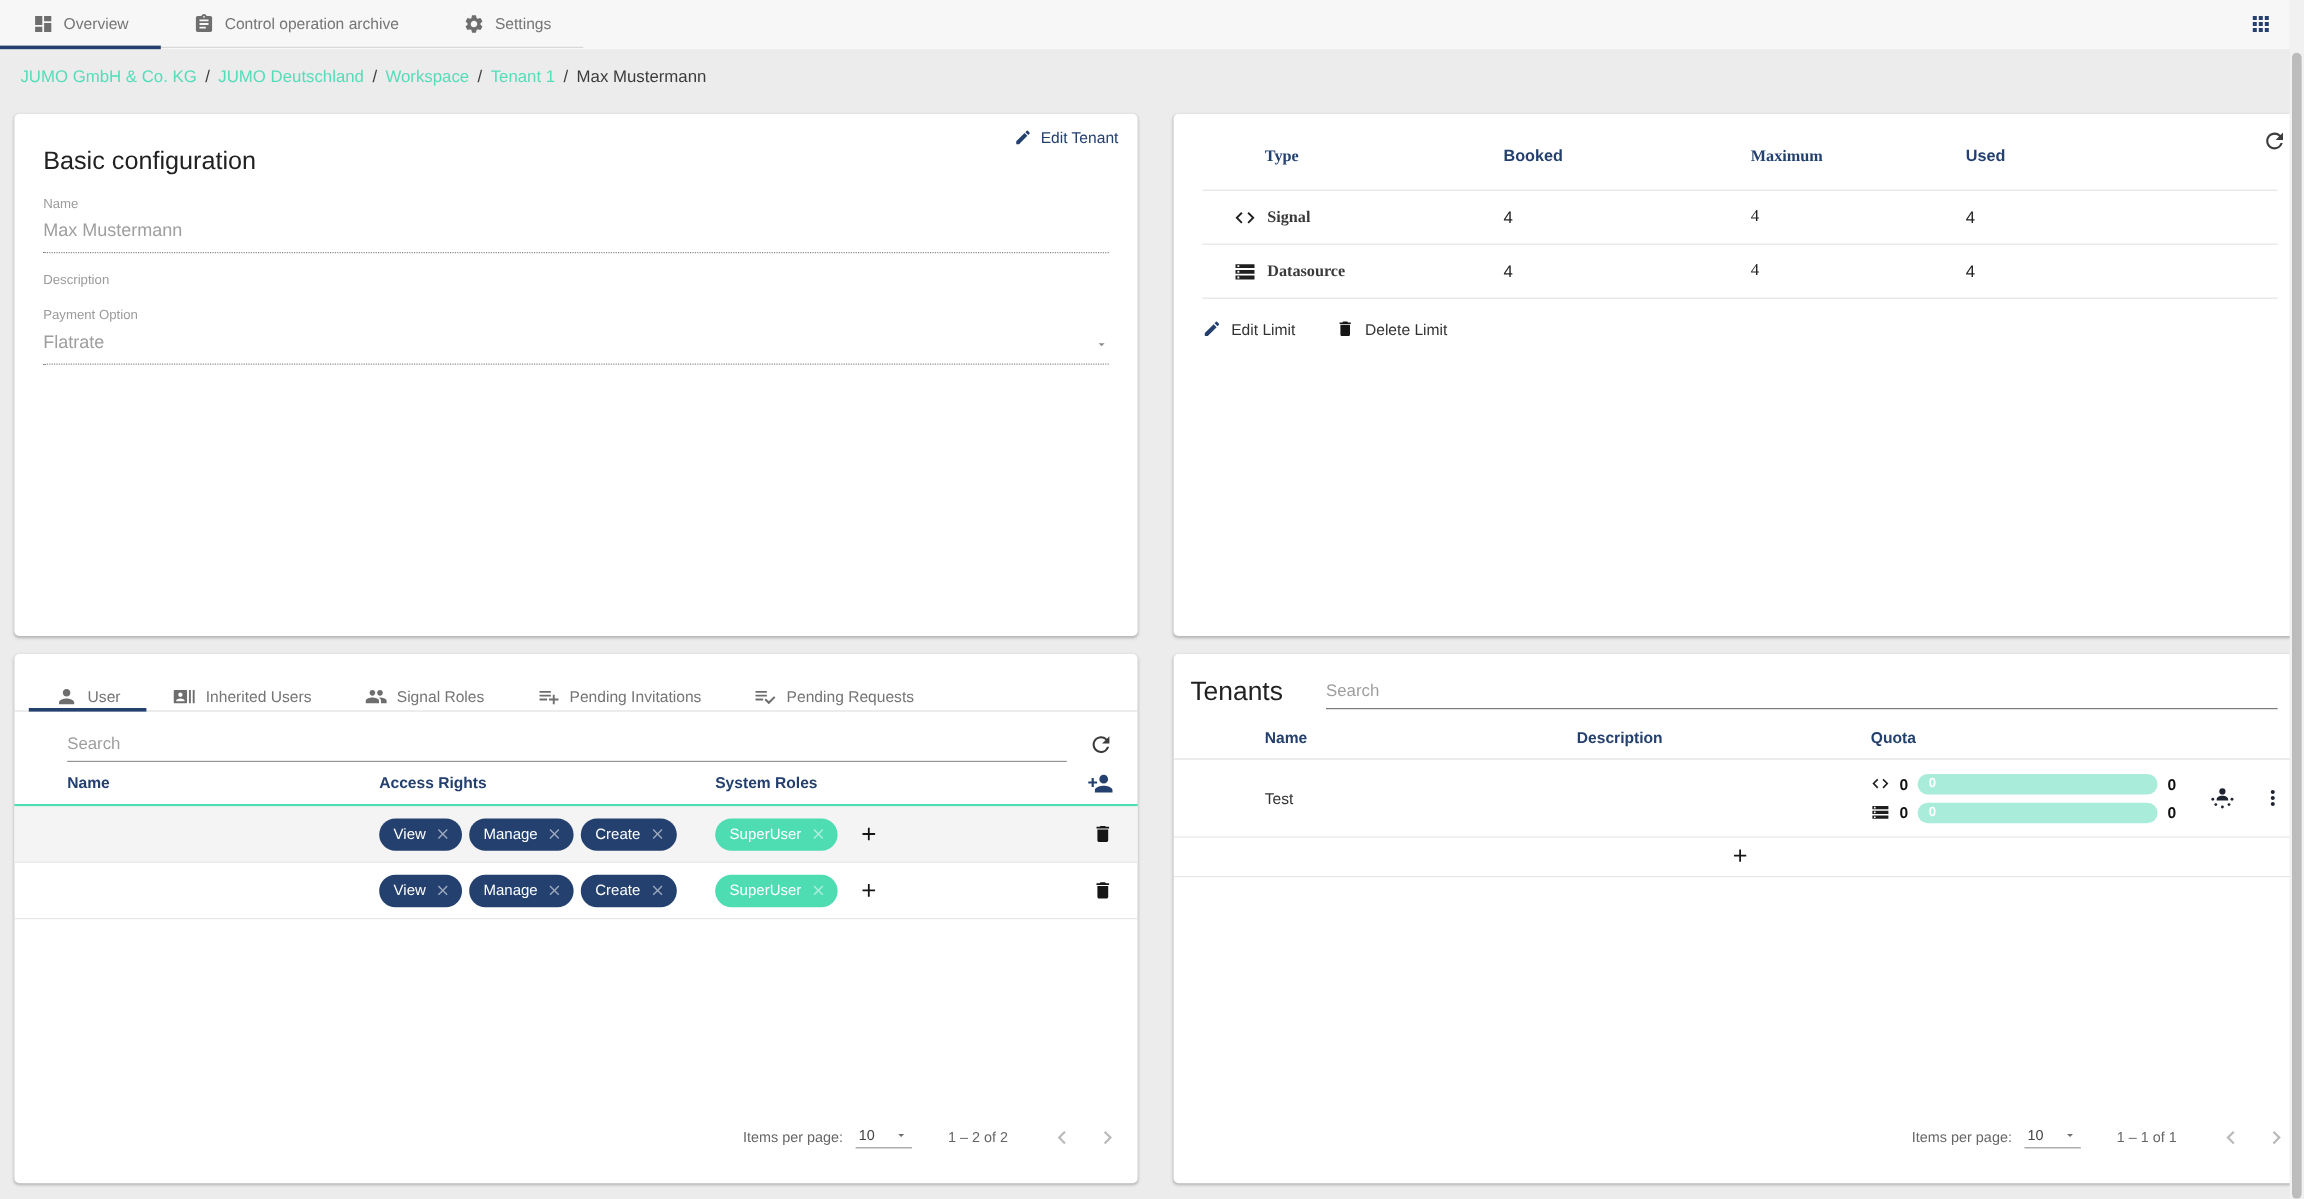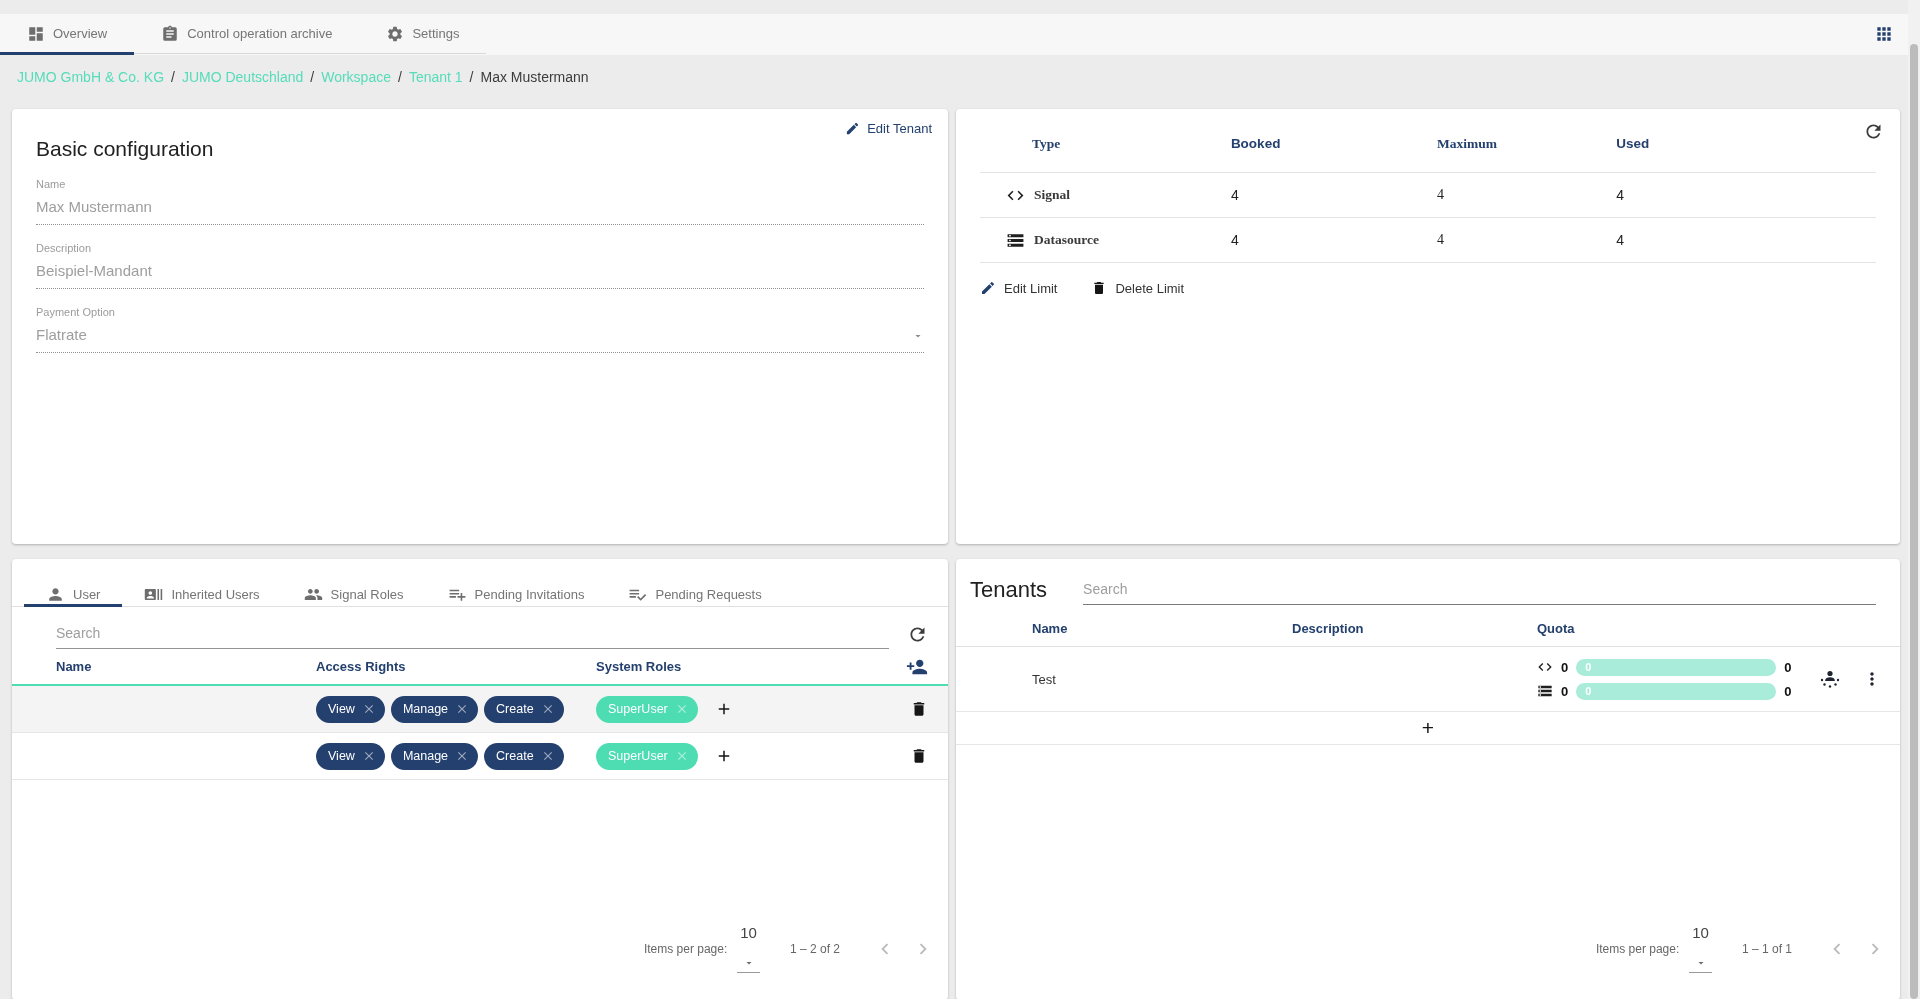--- a/index.html
+++ b/index.html
@@ -13,35 +13,35 @@
   html,body{width:1920px;height:999px;}
   body{
     background:#ececec;
     font-family:"Liberation Sans",sans-serif;
     overflow:hidden;
     position:relative;
   }
   svg{display:block;fill:currentColor;}
 
   
-  .topbar{height:41px;background:#f7f7f7;position:relative;display:flex;align-items:flex-start;margin-top:14px;}
+  .topbar{height:41px;background:#f7f7f7;position:relative;display:flex;align-items:flex-start;}
   .tab-group{display:flex;height:40px;border-bottom:1px solid #d8d8d8;}
   .top-tab{display:flex;align-items:center;gap:8px;padding:0 27px;font-size:13px;color:var(--txt-gray);position:relative;cursor:pointer;white-space:nowrap;}
   .top-tab .ticon{color:#6e6e6e;}
   .top-tab.active::after{content:"";position:absolute;left:0;right:0;bottom:-2px;height:3px;background:var(--navy);}
   .apps-btn{position:absolute;right:26px;top:10px;color:var(--navy);cursor:pointer;}
 
   
   .breadcrumb{height:44px;display:flex;align-items:center;padding:0 17px;font-size:14px;gap:7px;}
   .bc-link{color:#55dcb9;cursor:pointer;}
   .bc-sep{color:#3c3c3c;}
   .bc-current{color:#3c3c3c;}
 
   
-  .main{margin:10px 12px 0 12px;display:grid;grid-template-columns:936px 944px;grid-template-rows:435px 441px;gap:15px 8px;border-radius:30px;}
+  .main{margin:10px 12px 0 12px;display:grid;grid-template-columns:936px 944px;grid-template-rows:435px 441px;gap:15px 30px;border-radius:30px;}
   .card{background:#fff;border-radius:4px;box-shadow:0 1px 3px rgba(0,0,0,.16),0 1px 2px rgba(0,0,0,.1);position:relative;}
 
   
   .card-basic{padding:16px 24px;}
   .edit-tenant{position:absolute;top:12px;right:16px;display:flex;align-items:center;gap:7px;color:var(--navy);font-size:13px;cursor:pointer;}
   .cb-title{font-size:21px;font-weight:400;color:#212121;margin-top:12px;}
   .field{margin-top:17px;}
   .field-label{font-size:11px;color:#9b9b9b;}
   .field-value{font-size:15px;color:#9e9e9e;padding:8px 0 9px;border-bottom:1px dotted #8f8f8f;position:relative;}
   .field-caret{position:absolute;right:0;top:12px;color:#8a8a8a;}
@@ -82,21 +82,21 @@
   .chips{display:flex;align-items:center;gap:6px;}
   .chip{display:inline-flex;align-items:center;height:27px;border-radius:16px;padding:0 9px 0 12px;font-size:12.5px;color:#fff;white-space:nowrap;}
   .chip-navy{background:var(--navy);}
   .chip-teal{background:var(--teal);}
   .chip .x{margin-left:7px;opacity:.55;cursor:pointer;}
   .add-inline{margin-left:11px;color:#161616;cursor:pointer;}
   .row-delete{justify-self:end;color:#161616;cursor:pointer;}
 
   
   .paginator{margin-top:auto;display:flex;align-items:center;justify-content:flex-end;padding:0 14px 27px 0;font-size:12px;color:#666;}
-  .pg-size{display:flex;align-items:center;gap:16px;border-bottom:1px solid #999;padding:0 3px 3px 3px;margin:0 30px 0 10px;font-size:15px;color:#444;cursor:pointer;flex-direction:column;}
+  .pg-size{display:flex;align-items:center;gap:16px;border-bottom:1px solid #999;padding:0 3px 3px 3px;margin:0 30px 0 10px;font-size:12px;color:#444;cursor:pointer;}
   .pg-size .caret{color:#6e6e6e;}
   .pg-range{margin-right:34px;color:#666;}
   .pg-nav{display:flex;align-items:center;gap:16px;color:#bababa;}
   .pg-nav .nav-btn{cursor:pointer;}
 
   
   .card-tenants{display:flex;flex-direction:column;}
   .t-head{display:flex;align-items:flex-start;padding:18px 24px 0 14px;}
   .t-title{font-size:22px;font-weight:400;color:#212121;}
   .t-head input{flex:1;margin-left:36px;border:none;outline:none;background:transparent;border-bottom:1px solid #7a7a7a;font-size:14px;color:#333;padding:4px 0 7px;}
@@ -177,21 +177,20 @@
       <span>Edit Tenant</span>
     </div>
     <h1 class="cb-title">Basic configuration</h1>
 
     <div class="field">
       <div class="field-label">Name</div>
       <div class="field-value">Max Mustermann</div>
     </div>
     <div class="field">
       <div class="field-label">Description</div>
-      <div class="field-value">Beispiel-Mandant</div>
     </div>
     <div class="field">
       <div class="field-label">Payment Option</div>
       <div class="field-value">
         <span>Flatrate</span>
         <span class="field-caret">
           <svg width="12" height="12" viewBox="0 0 24 24">
               <path d="M7 10l5 5 5-5z"></path>
             </svg>
         </span>

